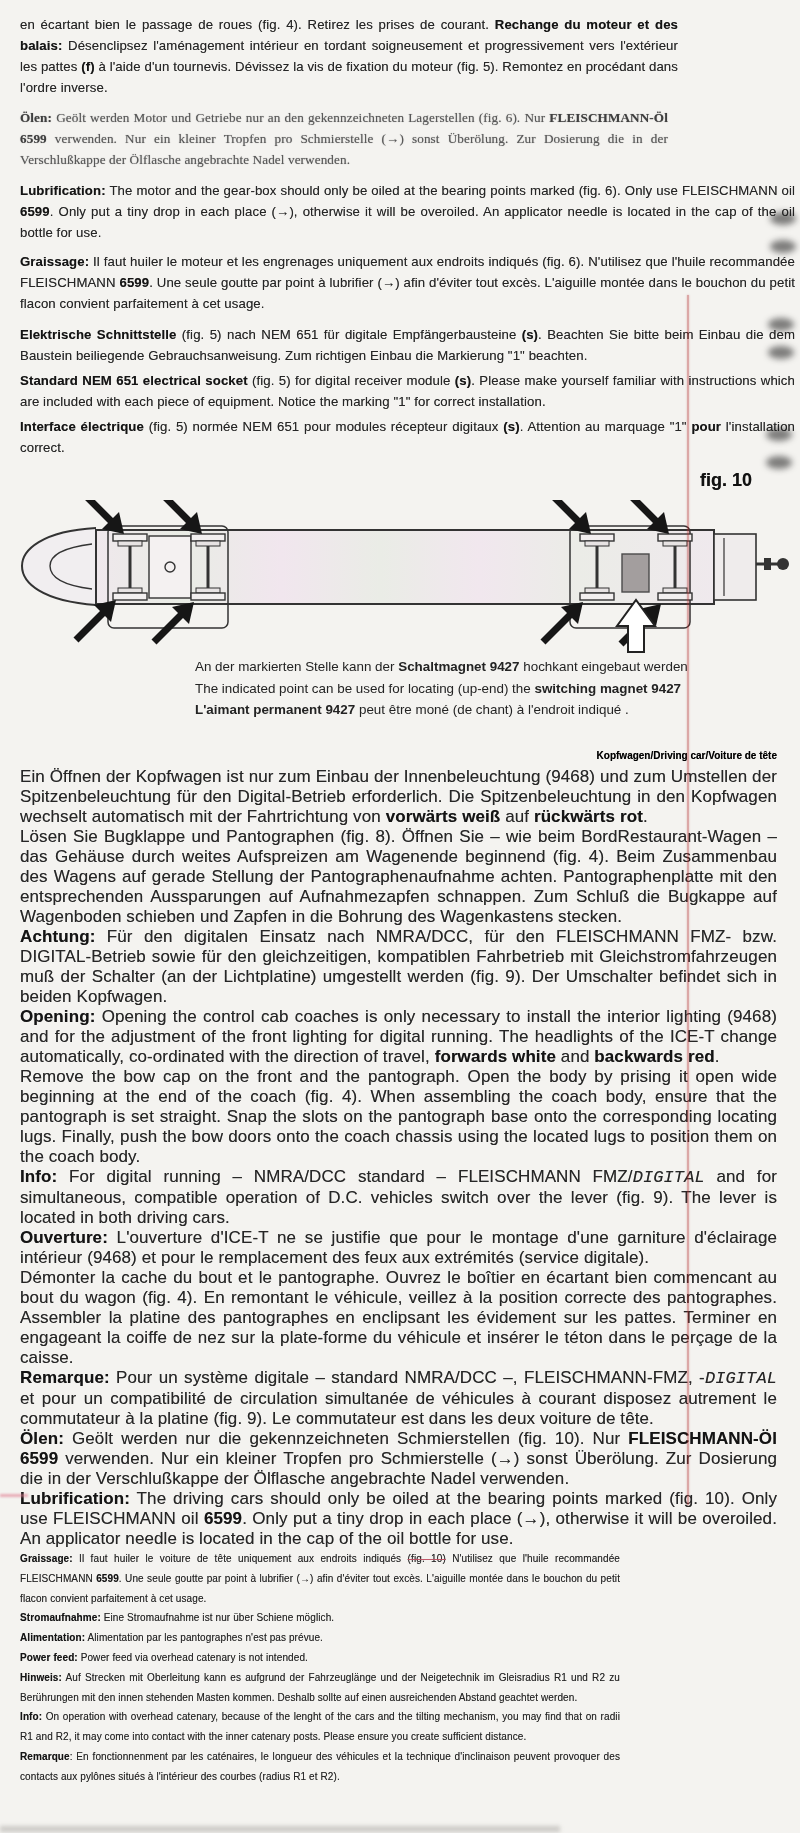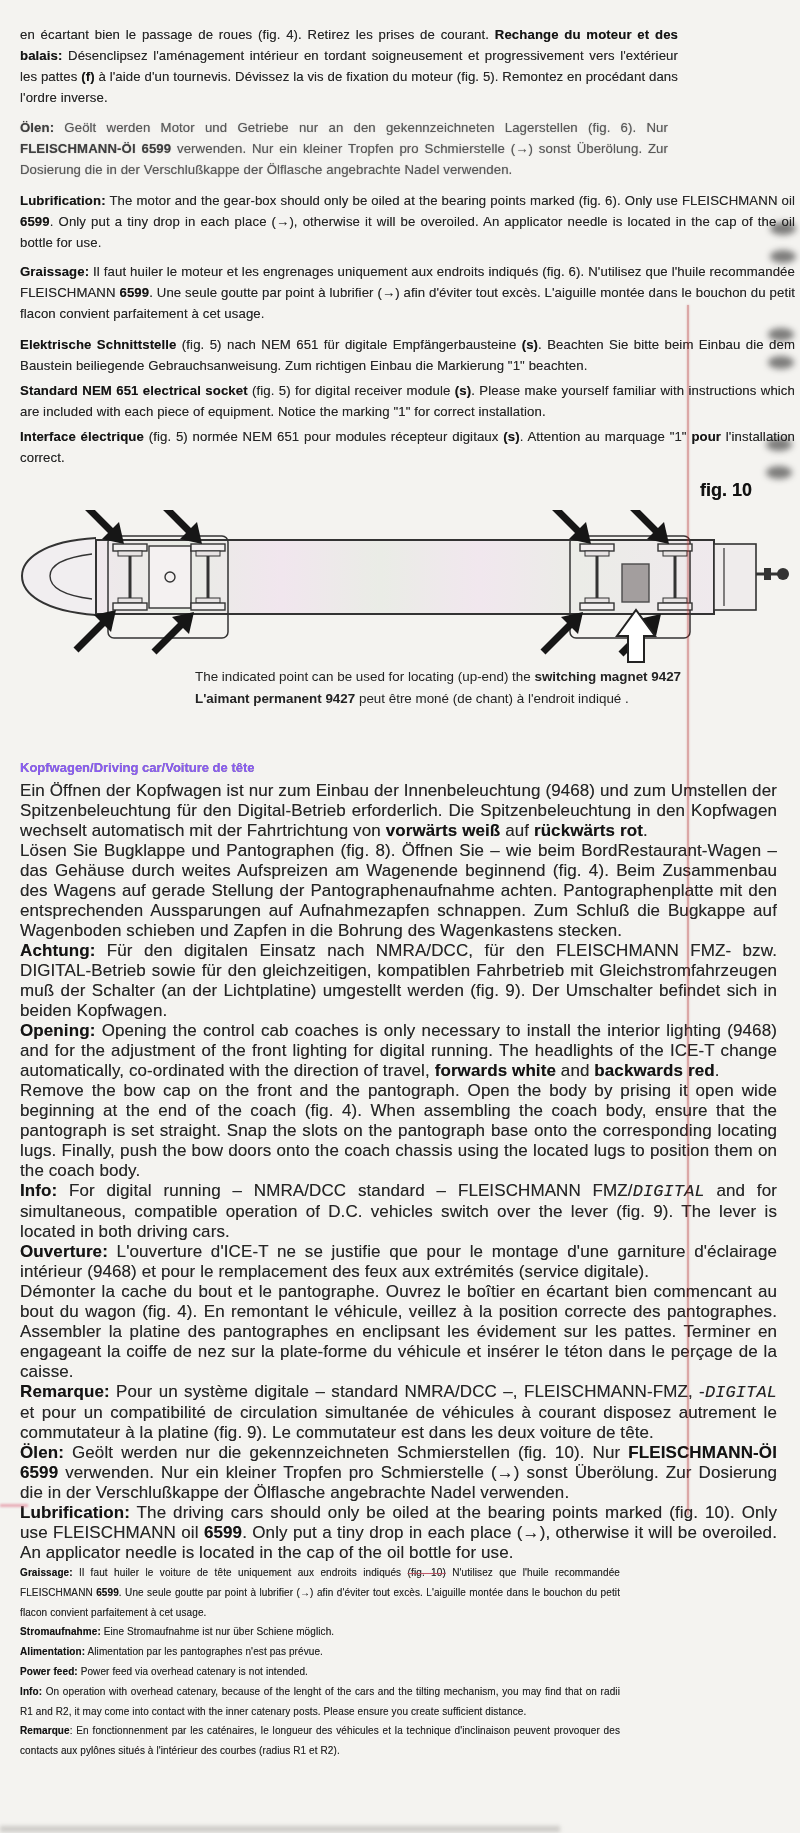--- a/index.html
+++ b/index.html
@@ -2,49 +2,50 @@
 <html><head>
 <meta charset="utf-8">
 <style>
   html,body{margin:0;padding:0;}
   body{
     width:800px;height:1833px;position:relative;overflow:hidden;
     background:#f4f3f0;
     font-family:"Liberation Sans", sans-serif;
     color:#232323;
   }
-  .paper{position:absolute;inset:0;margin-top:10px;}
+  .paper{position:absolute;inset:0;}
   .para{
     margin:0;text-align:justify;font-size:13.2px;line-height:21px;
     color:#262626;letter-spacing:.1px;
     text-shadow:0 0 .5px rgba(60,60,60,.55);
   }
   .para b{font-weight:bold;color:#141414;}
   .para i{font-style:italic;font-family:Liberation Mono, monospace;}
   .strike{text-decoration:line-through;text-decoration-color:rgba(205,80,100,.85);}
   
   .sec-top{position:absolute;top:14px;left:20px;width:778px;}
   .w658{width:658px;}
   .w648{width:648px;color:#585858;text-shadow:0 0 1px rgba(90,90,90,.6);}
   .w648 b{color:#3f3f3f;}
   .w775{width:775px;}
-  .mt9{margin-top:9px;} .mt10{margin-top:10px;} .mt8{margin-top:8px;} .mt4{margin-top:4px;}
+  .mt9{margin-top:9px;font-family:Liberation Serif, serif;} .mt10{margin-top:10px;} .mt8{margin-top:8px;} .mt4{margin-top:4px;}
   .fig-label{
     position:absolute;top:470px;right:48px;
     font-size:18px;font-weight:bold;color:#111;
     text-shadow:0 0 .5px rgba(0,0,0,.6);
   }
   .figure{position:absolute;top:500px;left:12px;width:778px;height:154px;}
   .captions{position:absolute;top:656px;left:195px;width:590px;}
   .captions p{margin:0;font-size:13.4px;line-height:21.5px;text-align:left;}
   
   .main{position:absolute;top:750px;left:20px;width:757px;}
   .main h3{
-    margin:0 0 6px 0;font-size:13px;font-weight:bold;color:#8b5cf6;
+    margin:0 0 6px 0;font-size:10px;font-weight:bold;color:#000000;
     text-shadow:0 0 .5px rgba(0,0,0,.55);
+    text-align:right;
   }
   .main .para{font-size:17px;line-height:20px;}
   .narrow{width:600px;}
   .narrow .para{line-height:19.8px;font-size:10px;}
   
   .crease{
     position:absolute;left:687px;top:295px;width:2px;height:1210px;
     background:rgba(180,45,45,.38);box-shadow:0 0 2px rgba(180,45,45,.35);z-index:6;
   }
   .smudge{
@@ -138,20 +139,21 @@
         <use href="#arr" transform="translate(657,34)"></use>
         <use href="#arr" transform="translate(571,102) scale(1,-1)"></use>
         <use href="#arr" transform="translate(649,104) scale(1,-1)"></use>
       </g>
 
       <polygon points="616,152 616,126 605,126 624,100 643,126 632,126 632,152" fill="#ffffff" stroke="#222" stroke-width="2"></polygon>
     </svg>
   </div>
 
   <div class="captions">
+    <p>An der markierten Stelle kann der <b>Schaltmagnet 9427</b> hochkant eingebaut werden</p>
     <p>The indicated point can be used for locating (up-end) the <b>switching magnet 9427</b></p>
     <p><b>L'aimant permanent 9427</b> peut être moné (de chant) à l'endroit indiqué .</p>
   </div>
 
   <div class="main">
     <h3>Kopfwagen/Driving car/Voiture de tête</h3>
     <p class="para">Ein Öffnen der Kopfwagen ist nur zum Einbau der Innenbeleuchtung (9468) und zum Umstellen der Spitzenbeleuchtung für den Digital-Betrieb erforderlich. Die Spitzenbeleuchtung in den Kopfwagen wechselt automatisch mit der Fahrtrichtung von <b>vorwärts weiß</b> auf <b>rückwärts rot</b>.</p>
     <p class="para">Lösen Sie Bugklappe und Pantographen (fig. 8). Öffnen Sie – wie beim BordRestaurant-Wagen – das Gehäuse durch weites Aufspreizen am Wagenende beginnend (fig. 4). Beim Zusammenbau des Wagens auf gerade Stellung der Pantographenaufnahme achten. Pantographenplatte mit den entsprechenden Aussparungen auf Aufnahmezapfen schnappen. Zum Schluß die Bugkappe auf Wagenboden schieben und Zapfen in die Bohrung des Wagenkastens stecken.</p>
     <p class="para"><b>Achtung:</b> Für den digitalen Einsatz nach NMRA/DCC, für den FLEISCHMANN FMZ- bzw. DIGITAL-Betrieb sowie für den gleichzeitigen, kompatiblen Fahrbetrieb mit Gleichstromfahrzeugen muß der Schalter (an der Lichtplatine) umgestellt werden (fig. 9). Der Umschalter befindet sich in beiden Kopfwagen.</p>
     <p class="para"><b>Opening:</b> Opening the control cab coaches is only necessary to install the interior lighting (9468) and for the adjustment of the front lighting for digital running. The headlights of the ICE-T change automatically, co-ordinated with the direction of travel, <b>forwards white</b> and <b>backwards red</b>.</p>
@@ -161,20 +163,21 @@
     <p class="para">Démonter la cache du bout et le pantographe. Ouvrez le boîtier en écartant bien commencant au bout du wagon (fig. 4). En remontant le véhicule, veillez à la position correcte des pantographes. Assembler la platine des pantographes en enclipsant les évidement sur les pattes. Terminer en engageant la coiffe de nez sur la plate-forme du véhicule et insérer le téton dans le perçage de la caisse.</p>
     <p class="para"><b>Remarque:</b> Pour un système digitale – standard NMRA/DCC –, FLEISCHMANN-FMZ, -<i>DIGITAL</i> et pour un compatibilité de circulation simultanée de véhicules à courant disposez autrement le commutateur à la platine (fig. 9). Le commutateur est dans les deux voiture de tête.</p>
     <p class="para"><b>Ölen:</b> Geölt werden nur die gekennzeichneten Schmierstellen (fig. 10). Nur <b>FLEISCHMANN-Öl 6599</b> verwenden. Nur ein kleiner Tropfen pro Schmierstelle (→) sonst Überölung. Zur Dosierung die in der Verschlußkappe der Ölflasche angebrachte Nadel verwenden.</p>
     <p class="para"><b>Lubrification:</b> The driving cars should only be oiled at the bearing points marked (fig. 10). Only use FLEISCHMANN oil <b>6599</b>. Only put a tiny drop in each place (→), otherwise it will be overoiled. An applicator needle is located in the cap of the oil bottle for use.</p>
 
     <div class="narrow">
       <p class="para"><b>Graissage:</b> Il faut huiler le voiture de tête uniquement aux endroits indiqués <span class="strike">(fig. 10)</span> N'utilisez que l'huile recommandée FLEISCHMANN <b>6599</b>. Une seule goutte par point à lubrifier (→) afin d'éviter tout excès. L'aiguille montée dans le bouchon du petit flacon convient parfaitement à cet usage.</p>
       <p class="para"><b>Stromaufnahme:</b> Eine Stromaufnahme ist nur über Schiene möglich.</p>
       <p class="para"><b>Alimentation:</b> Alimentation par les pantographes n'est pas prévue.</p>
       <p class="para"><b>Power feed:</b> Power feed via overhead catenary is not intended.</p>
+      <p class="para"><b>Hinweis:</b> Auf Strecken mit Oberleitung kann es aufgrund der Fahrzeuglänge und der Neigetechnik im Gleisradius R1 und R2 zu Berührungen mit den innen stehenden Masten kommen. Deshalb sollte auf einen ausreichenden Abstand geachtet werden.</p>
       <p class="para"><b>Info:</b> On operation with overhead catenary, because of the lenght of the cars and the tilting mechanism, you may find that on radii R1 and R2, it may come into contact with the inner catenary posts. Please ensure you create sufficient distance.</p>
       <p class="para"><b>Remarque</b>: En fonctionnenment par les caténaires, le longueur des véhicules et la technique d'inclinaison peuvent provoquer des contacts aux pylônes situés à l'intérieur des courbes (radius R1 et R2).</p>
     </div>
   </div>
 
   <div class="crease"></div>
   <div class="smudge" style="left:770px;top:212px;"></div>
   <div class="smudge" style="left:770px;top:240px;"></div>
   <div class="smudge" style="left:768px;top:318px;"></div>
   <div class="smudge" style="left:768px;top:346px;"></div>

